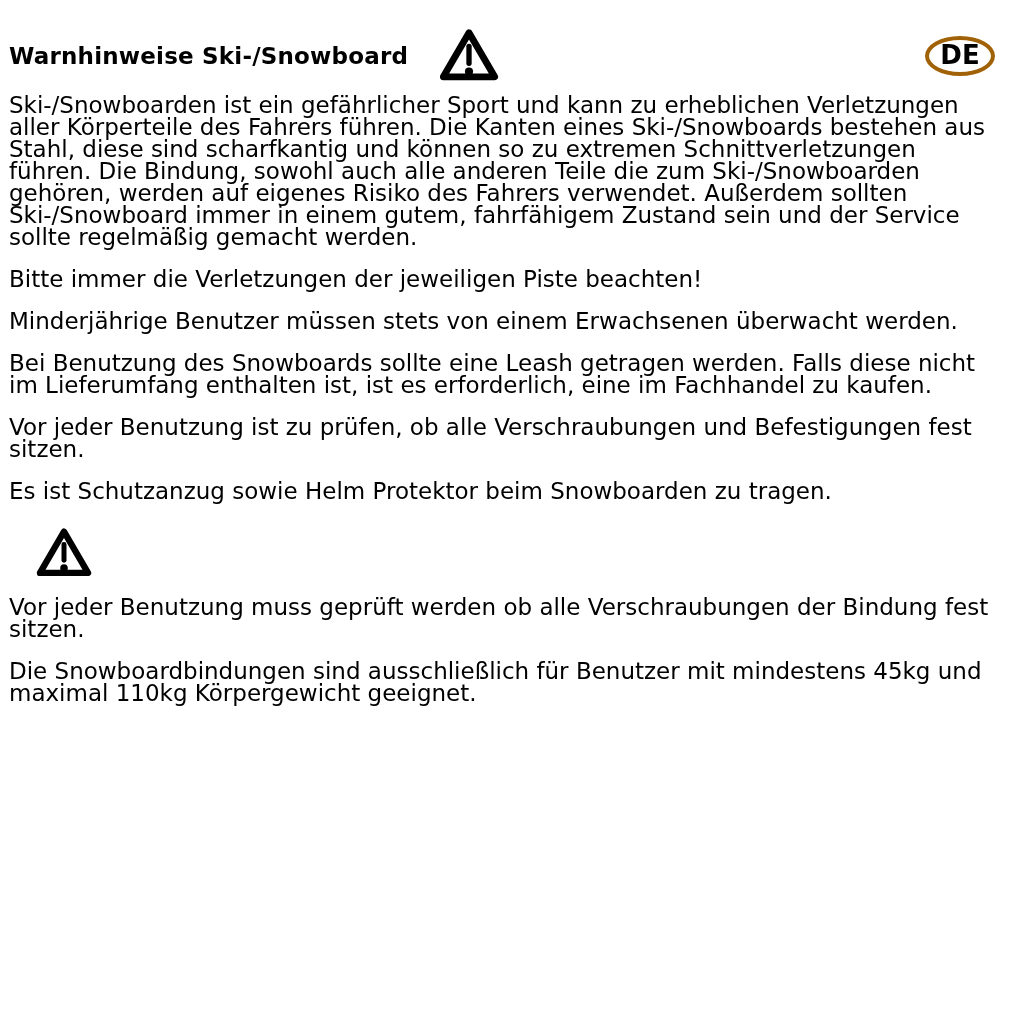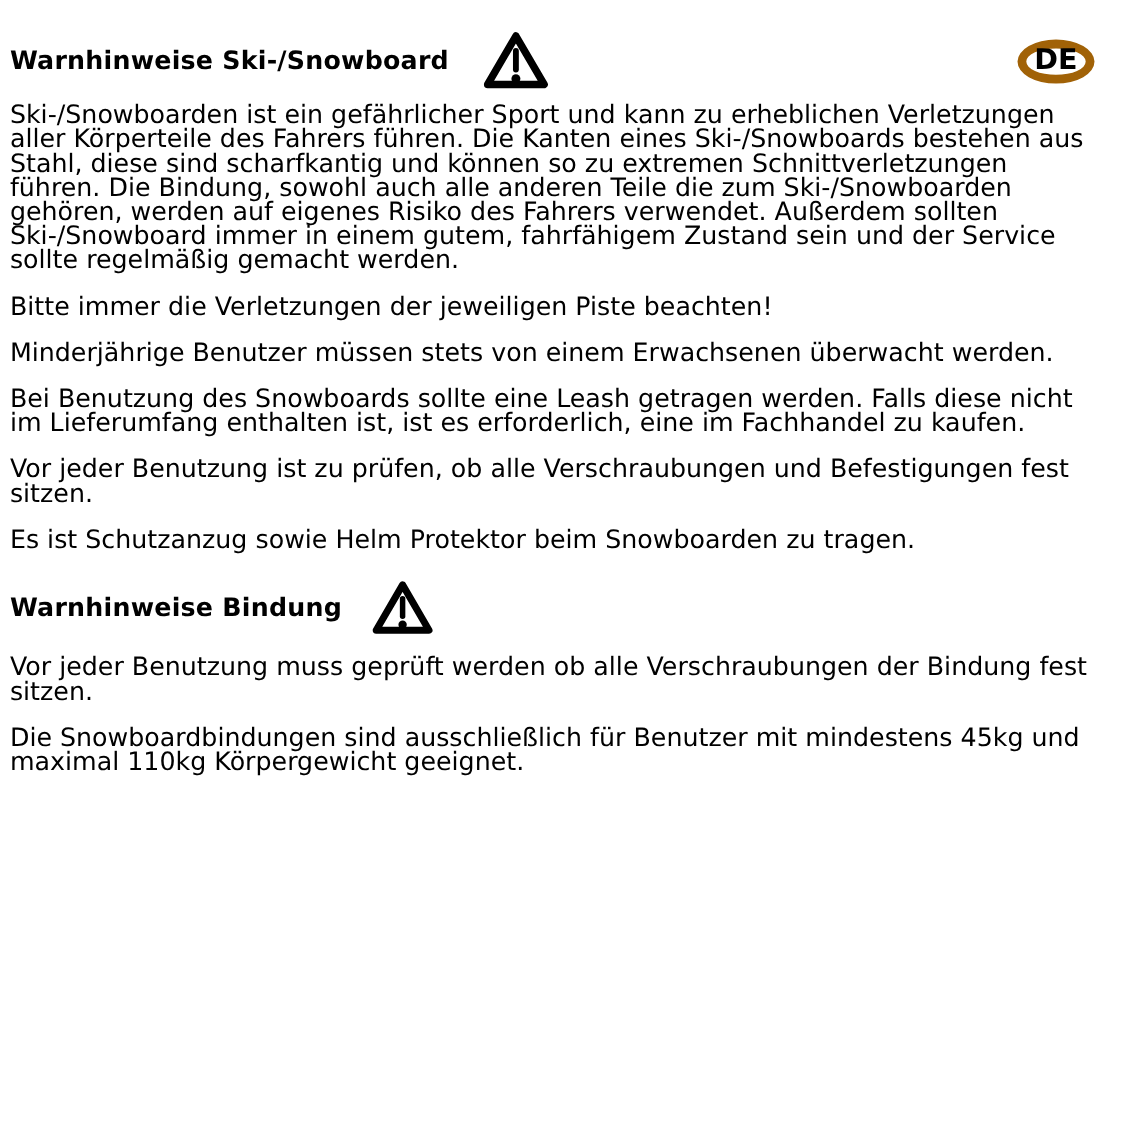--- a/index.html
+++ b/index.html
@@ -38,21 +38,21 @@
     display: block;
   }
   .second .warn-icon {
     margin-left: 26px;
   }
   .badge {
     margin-left: auto;
     margin-right: 6px;
     width: 70px;
     height: 40px;
-    border: 8px solid #a16207;
+    border: 4px solid #a16207;
     border-radius: 50%;
     display: flex;
     align-items: center;
     justify-content: center;
     font-weight: bold;
     font-size: 26px;
     line-height: 1;
     padding-bottom: 1px;
   }
   .content p {
@@ -83,21 +83,20 @@
   <div class="content">
     <p>Ski-/Snowboarden ist ein gefährlicher Sport und kann zu erheblichen Verletzungen aller Körperteile des Fahrers führen. Die Kanten eines Ski-/Snowboards bestehen aus Stahl, diese sind scharfkantig und können so zu extremen Schnittverletzungen führen. Die Bindung, sowohl auch alle anderen Teile die zum Ski-/Snowboarden gehören, werden auf eigenes Risiko des Fahrers verwendet. Außerdem sollten Ski-/Snowboard immer in einem gutem, fahrfähigem Zustand sein und der Service sollte regelmäßig gemacht werden.</p>
     <p>Bitte immer die Verletzungen der jeweiligen Piste beachten!</p>
     <p>Minderjährige Benutzer müssen stets von einem Erwachsenen überwacht werden.</p>
     <p>Bei Benutzung des Snowboards sollte eine Leash getragen werden. Falls diese nicht im Lieferumfang enthalten ist, ist es erforderlich, eine im Fachhandel zu kaufen.</p>
     <p>Vor jeder Benutzung ist zu prüfen, ob alle Verschraubungen und Befestigungen fest sitzen.</p>
     <p>Es ist Schutzanzug sowie Helm Protektor beim Snowboarden zu tragen.</p>
   </div>
 
   <div class="title-row second">
-    <h2>Warnhinweise Bindung</h2>
     <svg class="warn-icon" width="58" height="58" viewBox="0 0 64 58" aria-hidden="true">
       <path d="M32 5.5 L58.5 51 L5.5 51 Z" fill="none" stroke="#000000" stroke-width="7" stroke-linejoin="round"></path>
       <line x1="32" y1="19.5" x2="32" y2="37" stroke="#000000" stroke-width="5.5" stroke-linecap="round"></line>
       <circle cx="32" cy="45.5" r="4.2" fill="#000000"></circle>
     </svg>
   </div>
 
   <div class="content">
     <p>Vor jeder Benutzung muss geprüft werden ob alle Verschraubungen der Bindung fest sitzen.</p>
     <p>Die Snowboardbindungen sind ausschließlich für Benutzer mit mindestens 45kg und maximal 110kg Körpergewicht geeignet.</p>

